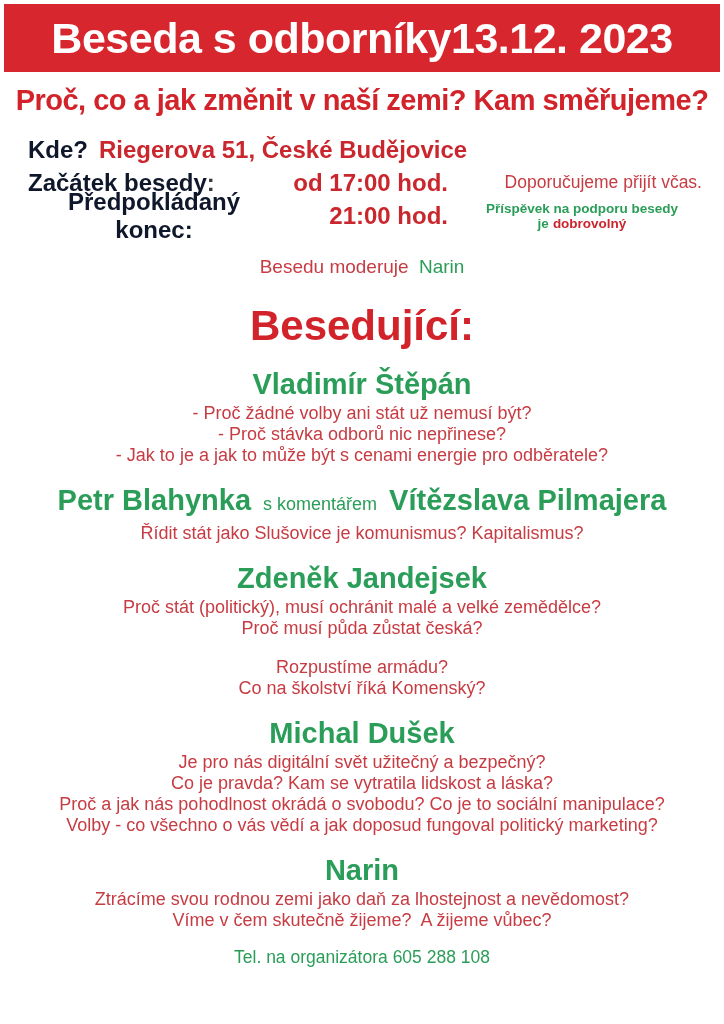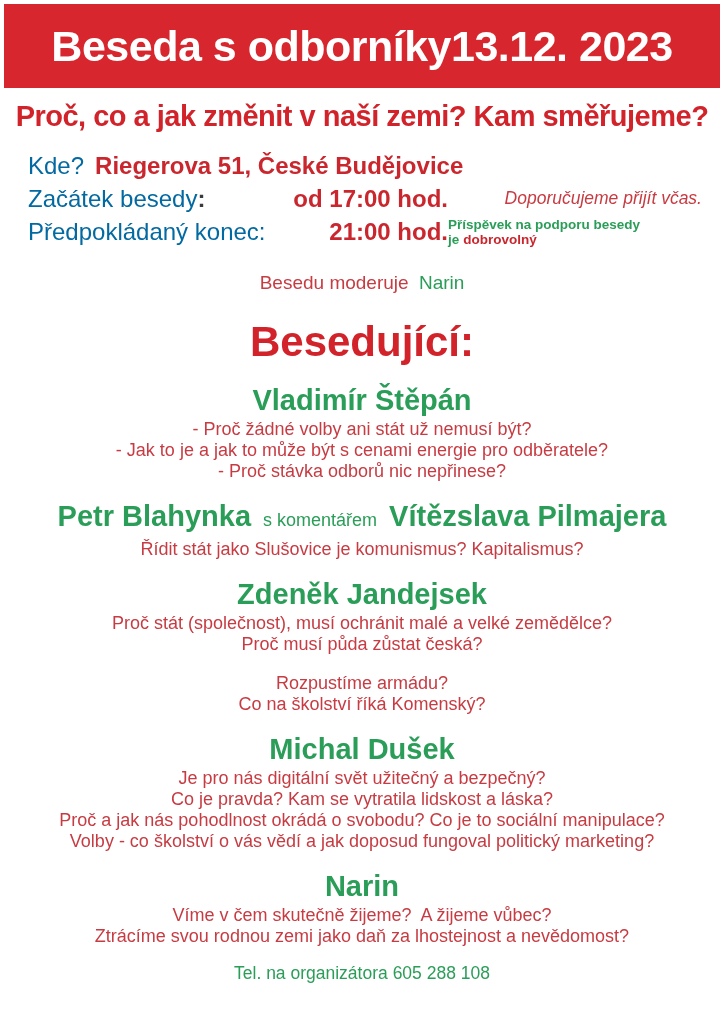--- a/index.html
+++ b/index.html
@@ -4,43 +4,43 @@
 <style>
   html,body { margin:0; padding:0; background:#ffffff; }
   .poster {
     width:724px; height:1024px; background:#ffffff; overflow:hidden;
     font-family:"Liberation Sans", sans-serif; position:relative;
   }
   [data-bind] { white-space:pre-wrap; }
 
   
   .banner {
-    margin:4px 4px 0 4px; height:84px; background:#d7262d;
+    margin:4px 4px 0 4px; height:68px; background:#d7262d;
     display:flex; align-items:center; justify-content:center; 
   }
   .banner span { color:#ffffff; font-weight:bold; font-size:43px; letter-spacing:-0.5px; }
 
   
   .subtitle {
     margin-top:12px; text-align:center;
     color:#d2232b; font-weight:bold; font-size:29px; letter-spacing:-0.5px;
   }
 
   
   .info { margin:16px 0 0 28px; }
   .info-row { display:flex; align-items:center; height:33px; }
-  .g-label { color:#0369a1; font-weight:normal; font-size:24px; }
+  .g-label { color:#0f172a; font-weight:bold; font-size:24px;text-align:center; }
   .dark-colon { color:#3a3a3a; font-weight:bold; font-size:24px; }
   .r-value { color:#c9262d; font-weight:bold; font-size:24px; }
   .where-value { margin-left:11px; }
   .label-cell { width:252px; }
   .time-cell { width:168px; text-align:right; }
   .note1-cell { flex:1; text-align:right; padding-right:22px; }
-  .note1 { color:#c73b42; font-size:17.5px; font-weight:normal;font-style:italic; }
-  .note2-cell { flex:1; text-align:left; padding-right:8px; font-size:13.5px; font-weight:bold; }
+  .note1 { color:#c73b42; font-size:17.5px; font-weight:normal; }
+  .note2-cell { flex:1; text-align:center; padding-right:8px; font-size:13.5px; font-weight:bold; }
   .note2-green { color:#2a9d58; }
   .note2-red { color:#c9262d; margin-left:4px; }
 
   
   .moderator { margin-top:24px; text-align:center; font-size:19px; }
   .moderator .prefix { color:#c73b42; }
   .moderator .name { color:#2a9d58; margin-left:5px; }
 
   
   .main-title { margin-top:24px; text-align:center; color:#d2232b; font-weight:bold; font-size:42px; }
@@ -91,64 +91,64 @@
     <span class="prefix" data-bind="moderator.prefix">Besedu moderuje</span>
     <span class="name" data-bind="moderator.name">Narin</span>
   </div>
 
   <div class="main-title" data-bind="main_title">Besedující:</div>
 
   <div class="section">
     <div class="section-heading" data-bind="speakers.0.name">Vladimír Štěpán</div>
     <div class="section-lines">
       <div class="section-line" data-bind="speakers.0.lines.0">- Proč žádné volby ani stát už nemusí být?</div>
+      <div class="section-line" data-bind="speakers.0.lines.1">- Proč stávka odborů nic nepřinese?</div>
       <div class="section-line" data-bind="speakers.0.lines.2">- Jak to je a jak to může být s cenami energie pro odběratele?</div>
-      <div class="section-line" data-bind="speakers.0.lines.1">- Proč stávka odborů nic nepřinese?</div>
     </div>
   </div>
 
   <div class="section">
     <div class="section-heading">
       <span data-bind="speakers.1.name">Petr Blahynka</span><span class="suffix" data-bind="speakers.1.suffix">s komentářem</span><span data-bind="speakers.1.name2">Vítězslava Pilmajera</span>
     </div>
     <div class="section-lines">
       <div class="section-line" data-bind="speakers.1.lines.0">Řídit stát jako Slušovice je komunismus? Kapitalismus?</div>
     </div>
   </div>
 
   <div class="section">
     <div class="section-heading" data-bind="speakers.2.name">Zdeněk Jandejsek</div>
     <div class="section-lines">
-      <div class="section-line" data-bind="speakers.2.lines.0">Proč stát (společnost), musí ochránit malé a velké zemědělce?</div>
+      <div class="section-line" data-bind="speakers.2.lines.0">Proč stát (politický), musí ochránit malé a velké zemědělce?</div>
       <div class="section-line" data-bind="speakers.2.lines.1">Proč musí půda zůstat česká?</div>
     </div>
   </div>
 
   <div class="section">
     <div class="section-lines">
       <div class="section-line" data-bind="speakers.3.lines.0">Rozpustíme armádu?</div>
       <div class="section-line" data-bind="speakers.3.lines.1">Co na školství říká Komenský?</div>
     </div>
   </div>
 
   <div class="section">
     <div class="section-heading" data-bind="speakers.4.name">Michal Dušek</div>
     <div class="section-lines">
       <div class="section-line" data-bind="speakers.4.lines.0">Je pro nás digitální svět užitečný a bezpečný?</div>
       <div class="section-line" data-bind="speakers.4.lines.1">Co je pravda? Kam se vytratila lidskost a láska?</div>
       <div class="section-line" data-bind="speakers.4.lines.2">Proč a jak nás pohodlnost okrádá o svobodu? Co je to sociální manipulace?</div>
-      <div class="section-line" data-bind="speakers.4.lines.3">Volby - co školství o vás vědí a jak doposud fungoval politický marketing?</div>
+      <div class="section-line" data-bind="speakers.4.lines.3">Volby - co všechno o vás vědí a jak doposud fungoval politický marketing?</div>
     </div>
   </div>
 
   <div class="section">
     <div class="section-heading" data-bind="speakers.5.name">Narin</div>
     <div class="section-lines">
+      <div class="section-line" data-bind="speakers.5.lines.1">Ztrácíme svou rodnou zemi jako daň za lhostejnost a nevědomost?</div>
       <div class="section-line" data-bind="speakers.5.lines.0">Víme v čem skutečně žijeme?  A žijeme vůbec?</div>
-      <div class="section-line" data-bind="speakers.5.lines.1">Ztrácíme svou rodnou zemi jako daň za lhostejnost a nevědomost?</div>
     </div>
   </div>
 
   <div class="footer">
     <span data-bind="footer.tel_label">Tel. na organizátora</span>
     <span class="tel-number" data-bind="footer.tel_number">605 288 108</span>
   </div>
 
 </div>
 

